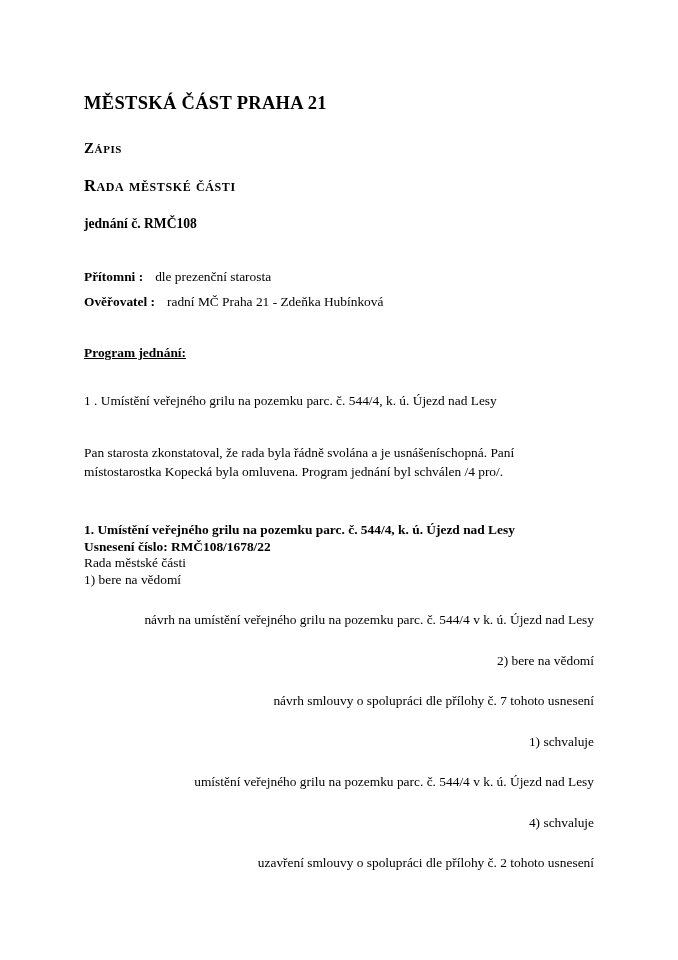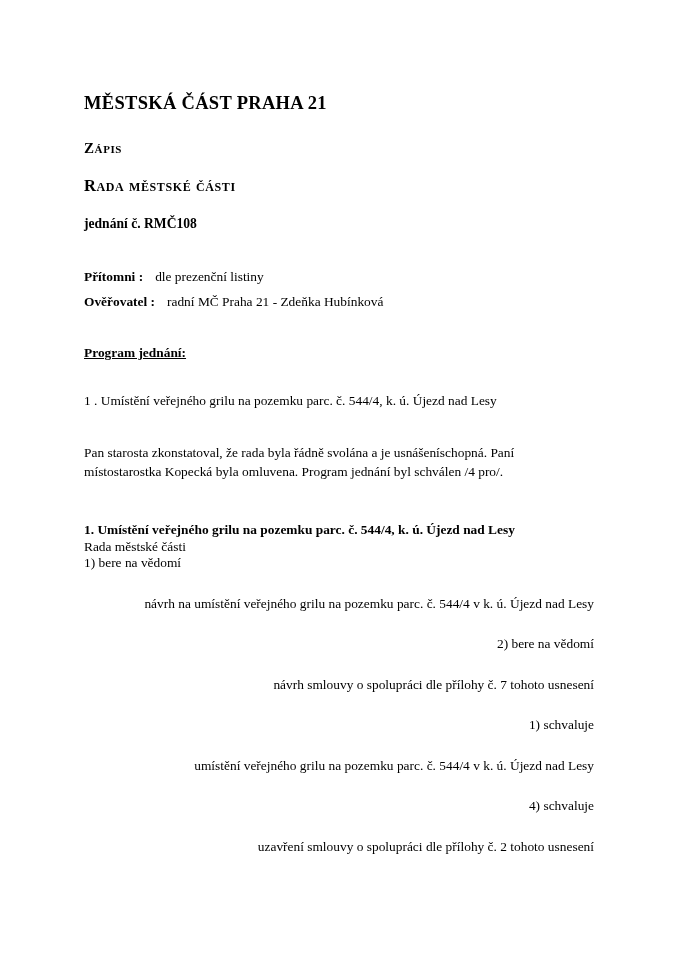--- a/index.html
+++ b/index.html
@@ -83,37 +83,38 @@
     <span class="doc-type" style="display:inline-block;">Zápis</span>
   </div>
 
   <div class="center council-heading">Rada městské části</div>
 
   <div class="center session-block">
     <div>jednání č. RMČ108</div>
   </div>
 
   <div class="meta-row meta-row-first">
-    <span class="meta-label">Přítomni :</span><span>dle prezenční listiny</span>
+    <span class="meta-label">Přítomni :</span><span>dle prezenční starosta</span>
   </div>
 
   <div class="meta-row">
     <span class="meta-label">Ověřovatel :</span><span>radní MČ Praha 21 - Zdeňka Hubínková</span>
   </div>
 
   <div class="agenda-heading">
     <span>Program jednání:</span>
   </div>
 
   <div class="agenda-item">1 . Umístění veřejného grilu na pozemku parc. č. 544/4, k. ú. Újezd nad Lesy</div>
 
   <div class="opening-note">Pan starosta zkonstatoval, že rada byla řádně svolána a je usnášeníschopná. Paní místostarostka Kopecká byla omluvena. Program jednání byl schválen /4 pro/.</div>
 
   <div class="resolution">
     <div class="res-bold res-line">1. Umístění veřejného grilu na pozemku parc. č. 544/4, k. ú. Újezd nad Lesy</div>
+    <div class="res-bold res-line">Usnesení číslo: RMČ108/1678/22</div>
     <div class="res-line">Rada městské části</div>
     <div class="res-line">1) bere na vědomí</div>
     <div class="clause">návrh na umístění veřejného grilu na pozemku parc. č. 544/4 v k. ú. Újezd nad Lesy</div>
     <div class="clause">2) bere na vědomí</div>
     <div class="clause">návrh smlouvy o spolupráci dle přílohy č. 7 tohoto usnesení</div>
     <div class="clause">1) schvaluje</div>
     <div class="clause">umístění veřejného grilu na pozemku parc. č. 544/4 v k. ú. Újezd nad Lesy</div>
     <div class="clause">4) schvaluje</div>
     <div class="clause">uzavření smlouvy o spolupráci dle přílohy č. 2 tohoto usnesení</div>
   </div>

